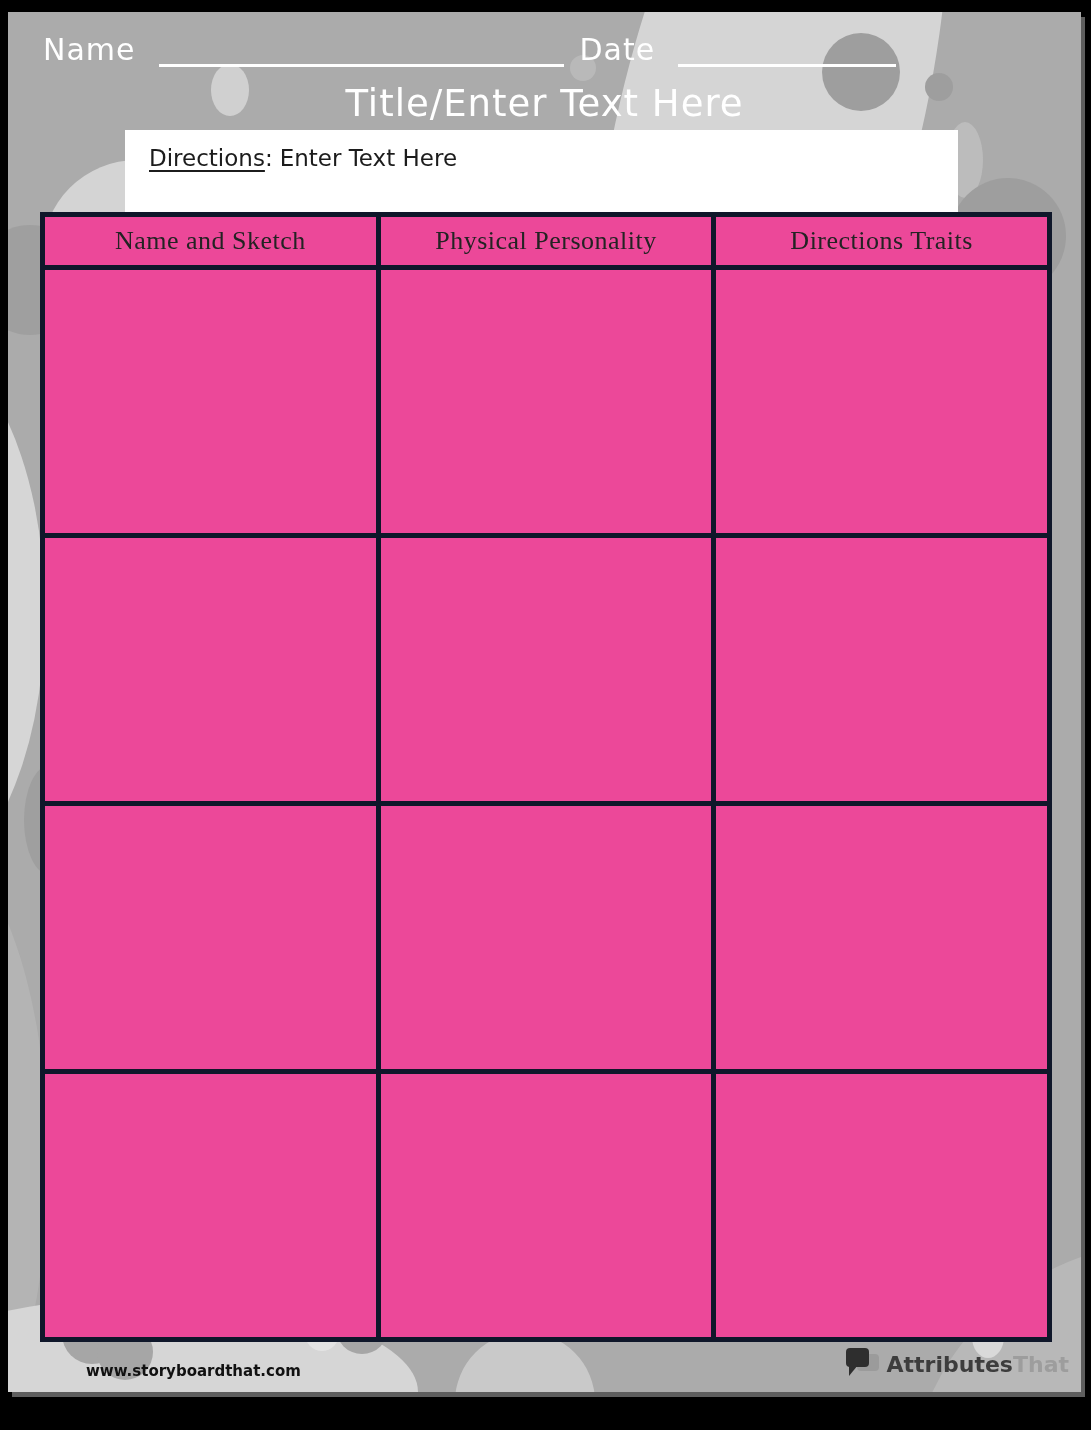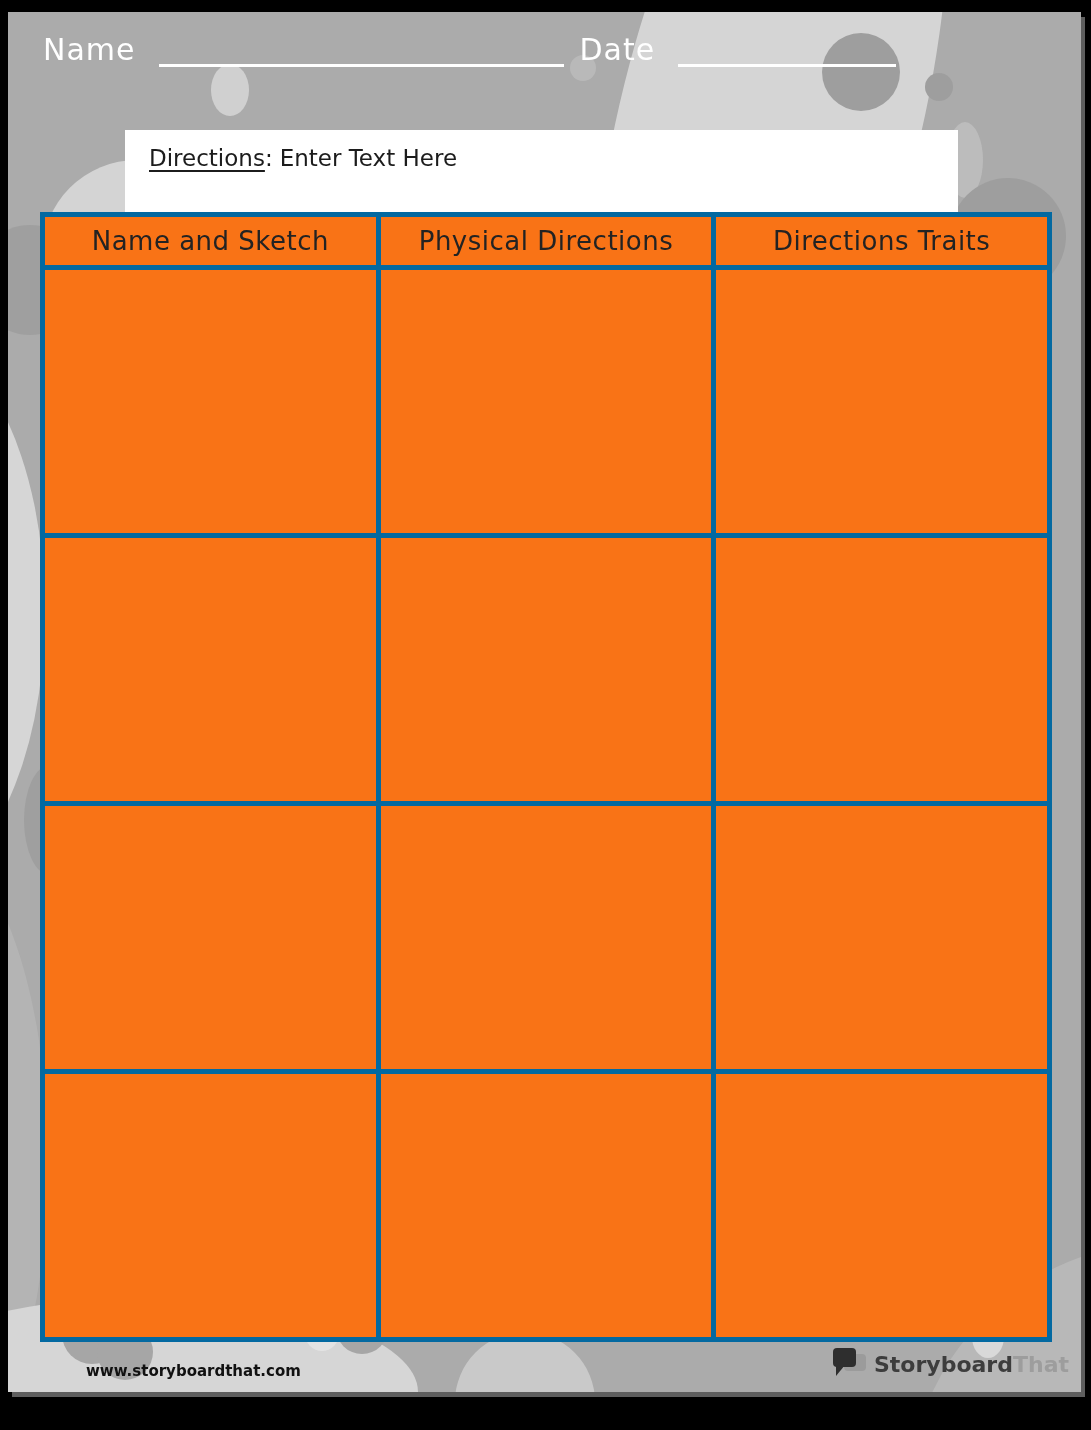--- a/index.html
+++ b/index.html
@@ -57,21 +57,21 @@
     font-size:23px;color:#1c1c1c;
   }
   .directions-label{
     text-decoration:underline;text-decoration-thickness:2px;text-underline-offset:4px;
   }
   .directions-text{margin-left:7px;}
   .char-table{
     position:absolute;left:32px;top:200px;width:1012px;z-index:2;
     border-collapse:collapse;table-layout:fixed;
   }
-  .char-table th,.char-table td{border:5px solid #0369a1;background:#f97316;}
+  .char-table th,.char-table td{border:5px solid #0f172a;background:#ec4899;font-family:Liberation Serif, serif;}
   .char-table th{
     height:46px;font-size:26px;font-weight:normal;color:#232323;
     letter-spacing:.5px;text-align:center;vertical-align:middle;
   }
   .char-table td{height:261px;}
   .footer-url{
     position:absolute;left:30px;top:1350px;z-index:2;
     font-size:15px;font-weight:bold;color:#111;margin-left:48px;
   }
   .logo{
@@ -117,30 +117,31 @@
     <div class="d-l1"></div>
   </div>
 
   <div class="name-date-row">
     <span>Name</span>
     <div class="fill-line name-line"></div>
     <span class="date-label">Date</span>
     <div class="fill-line date-line"></div>
   </div>
 
+  <div class="title">Title/Enter Text Here</div>
 
   <div class="directions-box">
     <span class="directions-label">Directions</span><span>:</span><span class="directions-text">Enter Text Here</span>
   </div>
 
   <table class="char-table">
     <thead>
       <tr>
         <th>Name and Sketch</th>
-        <th>Physical Directions</th>
+        <th>Physical Personality</th>
         <th>Directions Traits</th>
       </tr>
     </thead>
     <tbody>
         <tr>
           <td></td>
           <td></td>
           <td></td>
         </tr>
         <tr>
@@ -162,17 +163,17 @@
   </table>
 
   <div class="footer-url">www.storyboardthat.com</div>
 
   <div class="logo">
     <span class="logo-icon">
       <span class="bubble-back"></span>
       <span class="bubble-front"></span>
       <span class="bubble-tail"></span>
     </span>
-    <span class="brand-primary">Storyboard</span>
+    <span class="brand-primary">Attributes</span>
       <span class="brand-secondary">That</span>
   </div>
 
 </div>
 
 </body></html>

